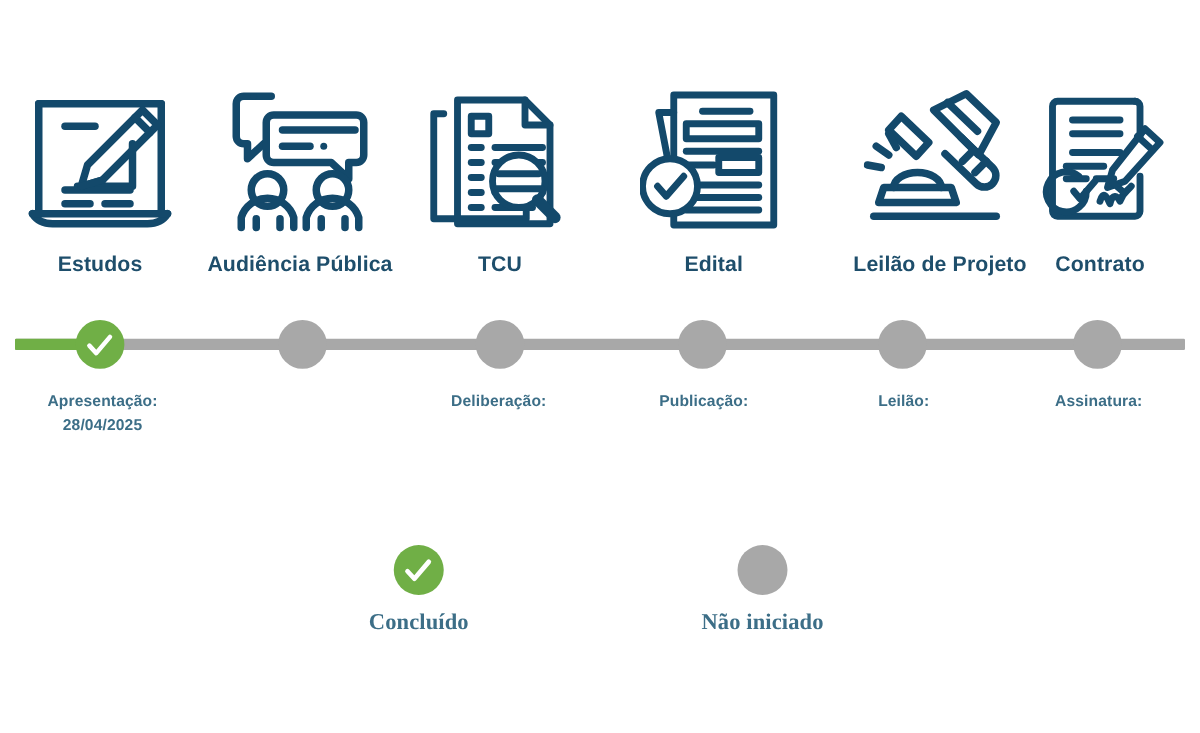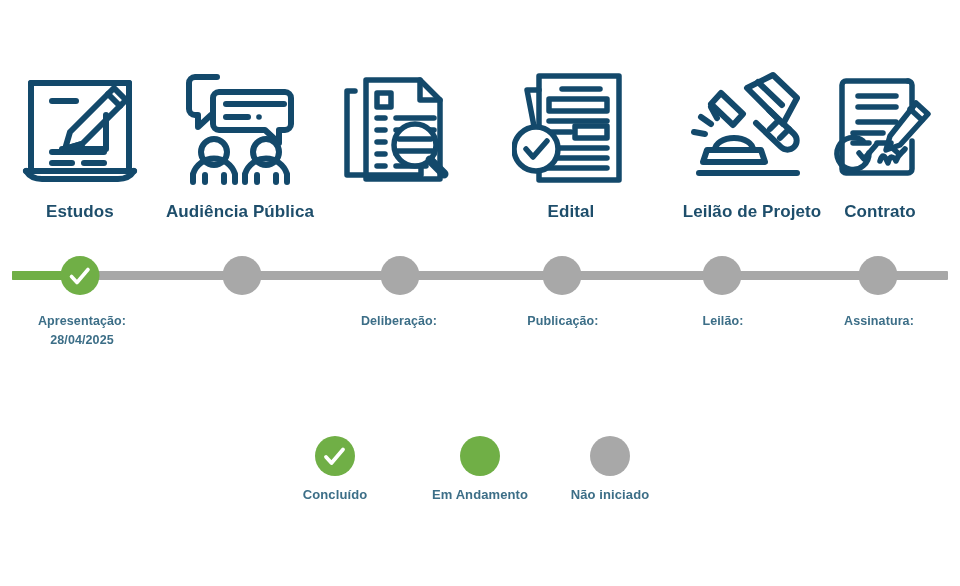--- a/index.html
+++ b/index.html
@@ -146,25 +146,26 @@
   }
   .legend-dot.green { background: #70af46; }
   .legend-dot.gray  { background: #a8a8a8; }
   .legend-dot .check {
     position: absolute;
     left: 0; top: 0;
     width: 40px; height: 40px;
   }
   .legend-label {
     margin-top: 11px;
-    font-size: 13px;
+    font-size: 18px;
     font-weight: bold;
     color: #3c6e87;
     white-space: nowrap;
     letter-spacing: 0.1px;
+    font-family: Liberation Serif, serif;
   }
 </style>
 </head>
 <body>
 
 <div id="stage">
 
   <div class="icon-row">
 
     <div class="stage-col" style="left:0px;">
@@ -226,20 +227,21 @@
           <path d="M36 85 h8"></path>
             <path d="M55 85 h38"></path>
           <path d="M36 97 h8"></path>
             <path d="M55 97 h30"></path>
           <circle cx="74" cy="76" r="21" fill="#ffffff"></circle>
           <path d="M58 70 h32"></path>
           <path d="M56 82 h36"></path>
           <path d="M89 91 l14 14" stroke-width="9"></path>
         </svg>
       </div>
+      <div class="stage-title">TCU</div>
     </div>
 
     <div class="stage-col" style="left:491px;">
       <div class="icon-box">
         <svg width="118" height="118" viewBox="0 0 118 118" fill="none" stroke="#13496b" stroke-width="5.5" stroke-linecap="round" stroke-linejoin="round">
           <path d="M27 22 h-12 l10 52"></path>
           <path d="M27 8 h80 v104 h-80 z"></path>
           <path d="M50 21 h38"></path>
           <rect x="37" y="31" width="58" height="12"></rect>
           <path d="M37 53 h58"></path>
@@ -342,24 +344,20 @@
 
     <div class="legend-item" style="left:335px;">
       <div class="legend-dot green">
         <svg class="check" viewBox="0 0 40 40">
           <path d="M11 21 l5.5 6 11.5 -13.5" fill="none" stroke="#ffffff" stroke-width="3.8" stroke-linecap="round" stroke-linejoin="round"></path>
         </svg>
       </div>
       <div class="legend-label">Concluído</div>
     </div>
 
-    <div class="legend-item" style="left:480px;">
-      <div class="legend-dot green"></div>
-      <div class="legend-label">Em Andamento</div>
-    </div>
 
     <div class="legend-item" style="left:610px;">
       <div class="legend-dot gray"></div>
       <div class="legend-label">Não iniciado</div>
     </div>
   </div>
 
 </div>
 
 </body></html>

